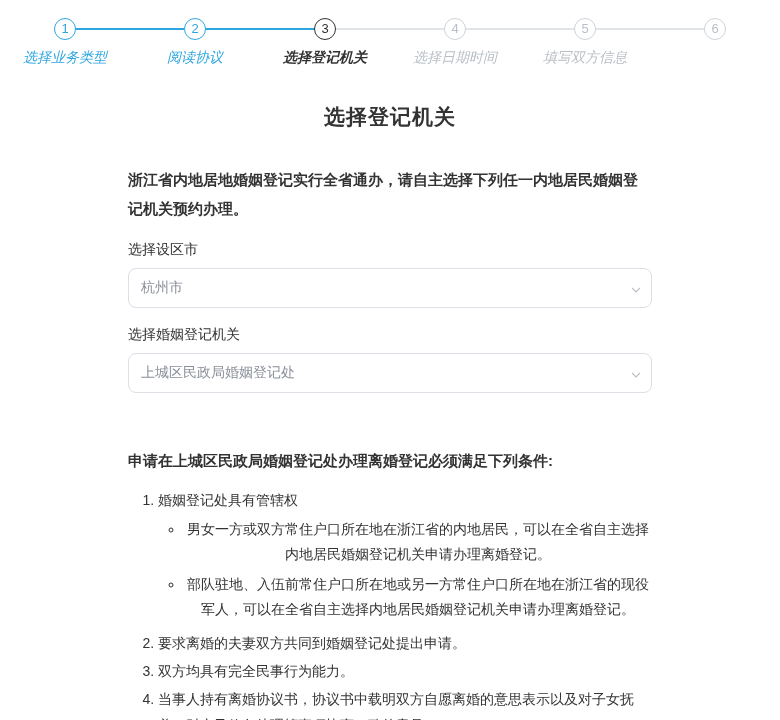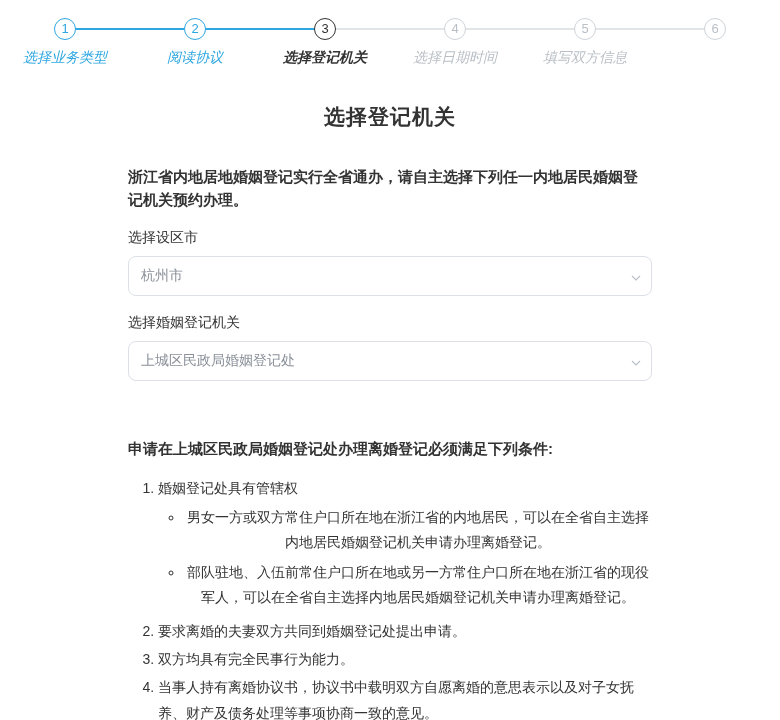--- a/index.html
+++ b/index.html
@@ -76,21 +76,21 @@
     font-size: 21px;
     font-weight: bold;
     color: #333333;
     margin: 36px 0 0 0;
     letter-spacing: 1px;
   }
   .intro {
     margin-top: 34px;
     font-size: 15px;
     font-weight: bold;
-    line-height: 23px;
+    line-height: 29px;
     color: #333333;
   }
   .field { margin-top: 18px; }
   .field-label {
     font-size: 14px;
     color: #333333;
     margin-bottom: 9px;
   }
   .select-box {
     position: relative;

